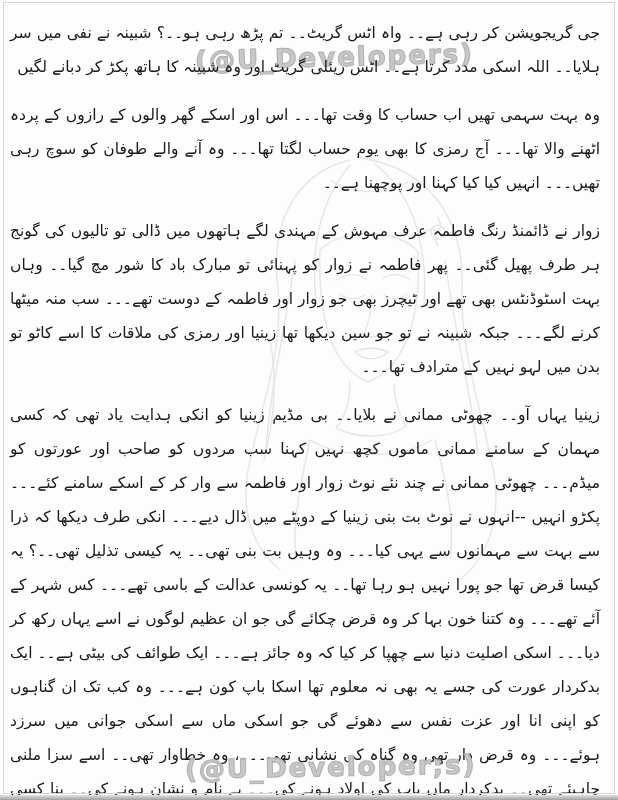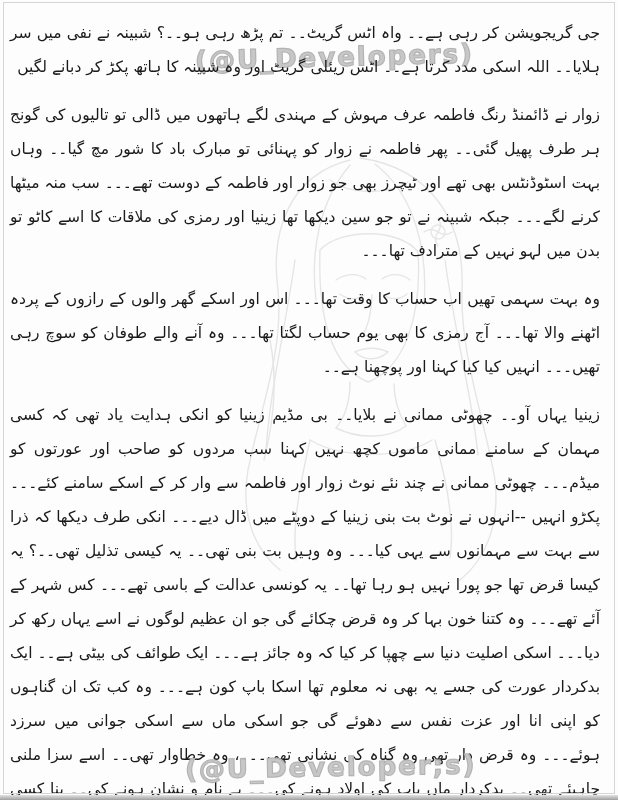--- a/index.html
+++ b/index.html
@@ -115,22 +115,22 @@
 
       <path d="M130 40 C 150 55, 185 55, 208 42"></path>
       <path d="M70 200 C 78 240, 74 280, 64 320"></path>
     </g>
   </svg>
 
   <div class="watermark top">(@U_Developers)</div>
 
   <div class="content">
     <p>جی گریجویشن کر رہی ہے۔۔ واہ اٹس گریٹ۔۔ تم پڑھ رہی ہو۔۔؟ شبینہ نے نفی میں سر ہلایا۔۔ اللہ اسکی مدد کرتا ہے۔۔ اٹس ریئلی گریٹ اور وہ شبینہ کا ہاتھ پکڑ کر دبانے لگیں</p>
+    <p>وہ بہت سہمی تھیں اب حساب کا وقت تھا۔۔۔ اس اور اسکے گھر والوں کے رازوں کے پردہ اٹھنے والا تھا۔۔۔ آج رمزی کا بھی یوم حساب لگتا تھا۔۔۔ وہ آنے والے طوفان کو سوچ رہی تھیں۔۔۔ انہیں کیا کیا کہنا اور پوچھنا ہے۔۔</p>
     <p>زوار نے ڈائمنڈ رنگ فاطمہ عرف مہوش کے مہندی لگے ہاتھوں میں ڈالی تو تالیوں کی گونج ہر طرف پھیل گئی۔۔ پھر فاطمہ نے زوار کو پہنائی تو مبارک باد کا شور مچ گیا۔۔ وہاں بہت اسٹوڈنٹس بھی تھے اور ٹیچرز بھی جو زوار اور فاطمہ کے دوست تھے۔۔۔ سب منہ میٹھا کرنے لگے۔۔۔ جبکہ شبینہ نے تو جو سین دیکھا تھا زینیا اور رمزی کی ملاقات کا اسے کاٹو تو بدن میں لہو نہیں کے مترادف تھا۔۔۔</p>
-    <p>وہ بہت سہمی تھیں اب حساب کا وقت تھا۔۔۔ اس اور اسکے گھر والوں کے رازوں کے پردہ اٹھنے والا تھا۔۔۔ آج رمزی کا بھی یوم حساب لگتا تھا۔۔۔ وہ آنے والے طوفان کو سوچ رہی تھیں۔۔۔ انہیں کیا کیا کہنا اور پوچھنا ہے۔۔</p>
     <p>زینیا یہاں آو۔۔ چھوٹی ممانی نے بلایا۔۔ بی مڈیم زینیا کو انکی ہدایت یاد تھی کہ کسی مہمان کے سامنے ممانی ماموں کچھ نہیں کہنا سب مردوں کو صاحب اور عورتوں کو میڈم۔۔۔ چھوٹی ممانی نے چند نئے نوٹ زوار اور فاطمہ سے وار کر کے اسکے سامنے کئے۔۔۔ پکڑو انہیں --انہوں نے نوٹ بت بنی زینیا کے دوپٹے میں ڈال دیے۔۔۔ انکی طرف دیکھا کہ ذرا سے بہت سے مہمانوں سے یہی کیا۔۔۔ وہ وہیں بت بنی تھی۔۔ یہ کیسی تذلیل تھی۔۔؟ یہ کیسا قرض تھا جو پورا نہیں ہو رہا تھا۔۔ یہ کونسی عدالت کے باسی تھے۔۔۔ کس شہر کے آئے تھے۔۔۔ وہ کتنا خون بہا کر وہ قرض چکائے گی جو ان عظیم لوگوں نے اسے یہاں رکھ کر دیا۔۔۔ اسکی اصلیت دنیا سے چھپا کر کیا کہ وہ جائز ہے۔۔۔ ایک طوائف کی بیٹی ہے۔۔ ایک بدکردار عورت کی جسے یہ بھی نہ معلوم تھا اسکا باپ کون ہے۔۔۔ وہ کب تک ان گناہوں کو اپنی انا اور عزت نفس سے دھوئے گی جو اسکی ماں سے اسکی جوانی میں سرزد ہوئے۔۔۔ وہ قرض دار تھی وہ گناہ کی نشانی تھی۔۔۔، وہ خطاوار تھی۔۔ اسے سزا ملنی چاہیئے تھی۔۔ بدکردار ماں باپ کی اولاد ہونے کی۔۔۔ بے نام و نشان ہونے کی۔۔ بنا کسی نکاح کے دنیا میں آنے کی---اس نے پیدا ہونے سے پہلے رسم دنیا توڑی تھی۔۔۔ دین کو جھٹلایا تھا۔۔۔ اسے جہنم کے سب سے نچلے درجے میں بھی جگہ نہیں ملنی چاہیئے تھی۔۔۔ کانچ سے</p>
   </div>
 
   <div class="watermark bottom">(@U_Developer;s)</div>
 
   <div class="page-frame"></div>
   <div class="bottom-scan-edge"></div>
 </div>
 
 </body></html>

